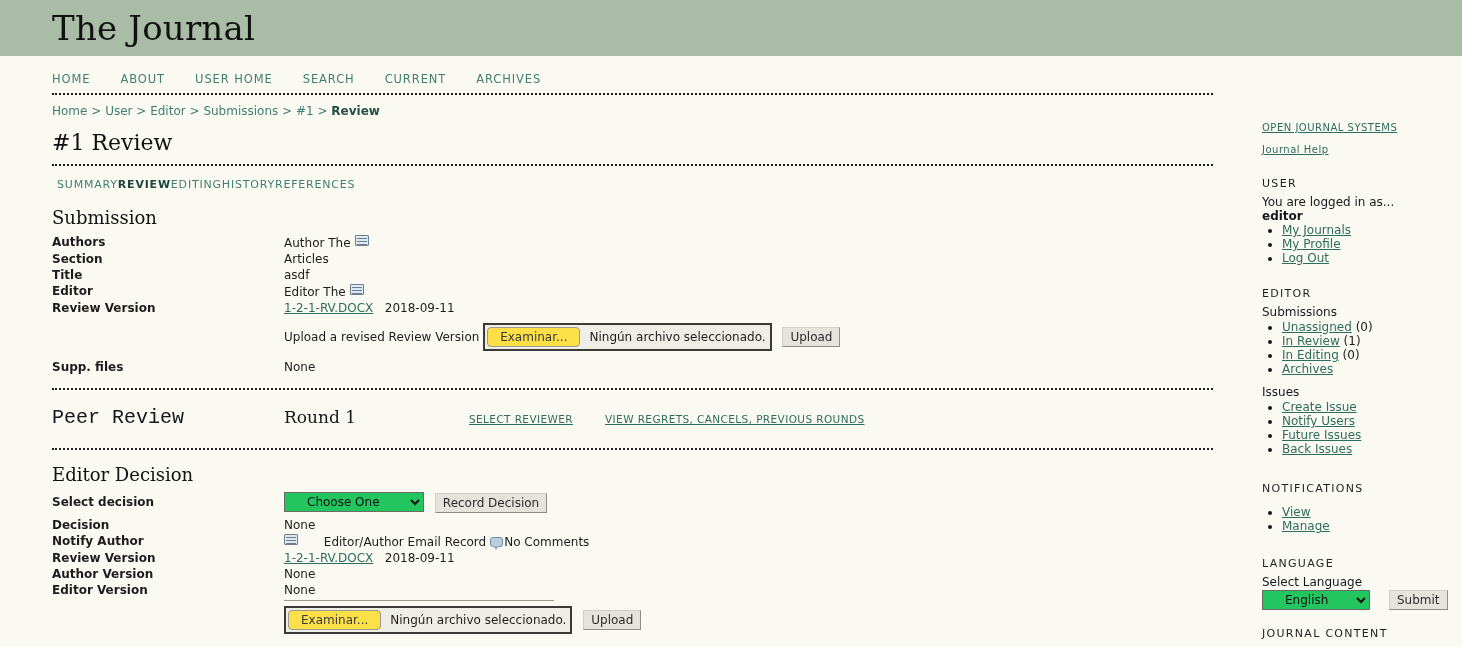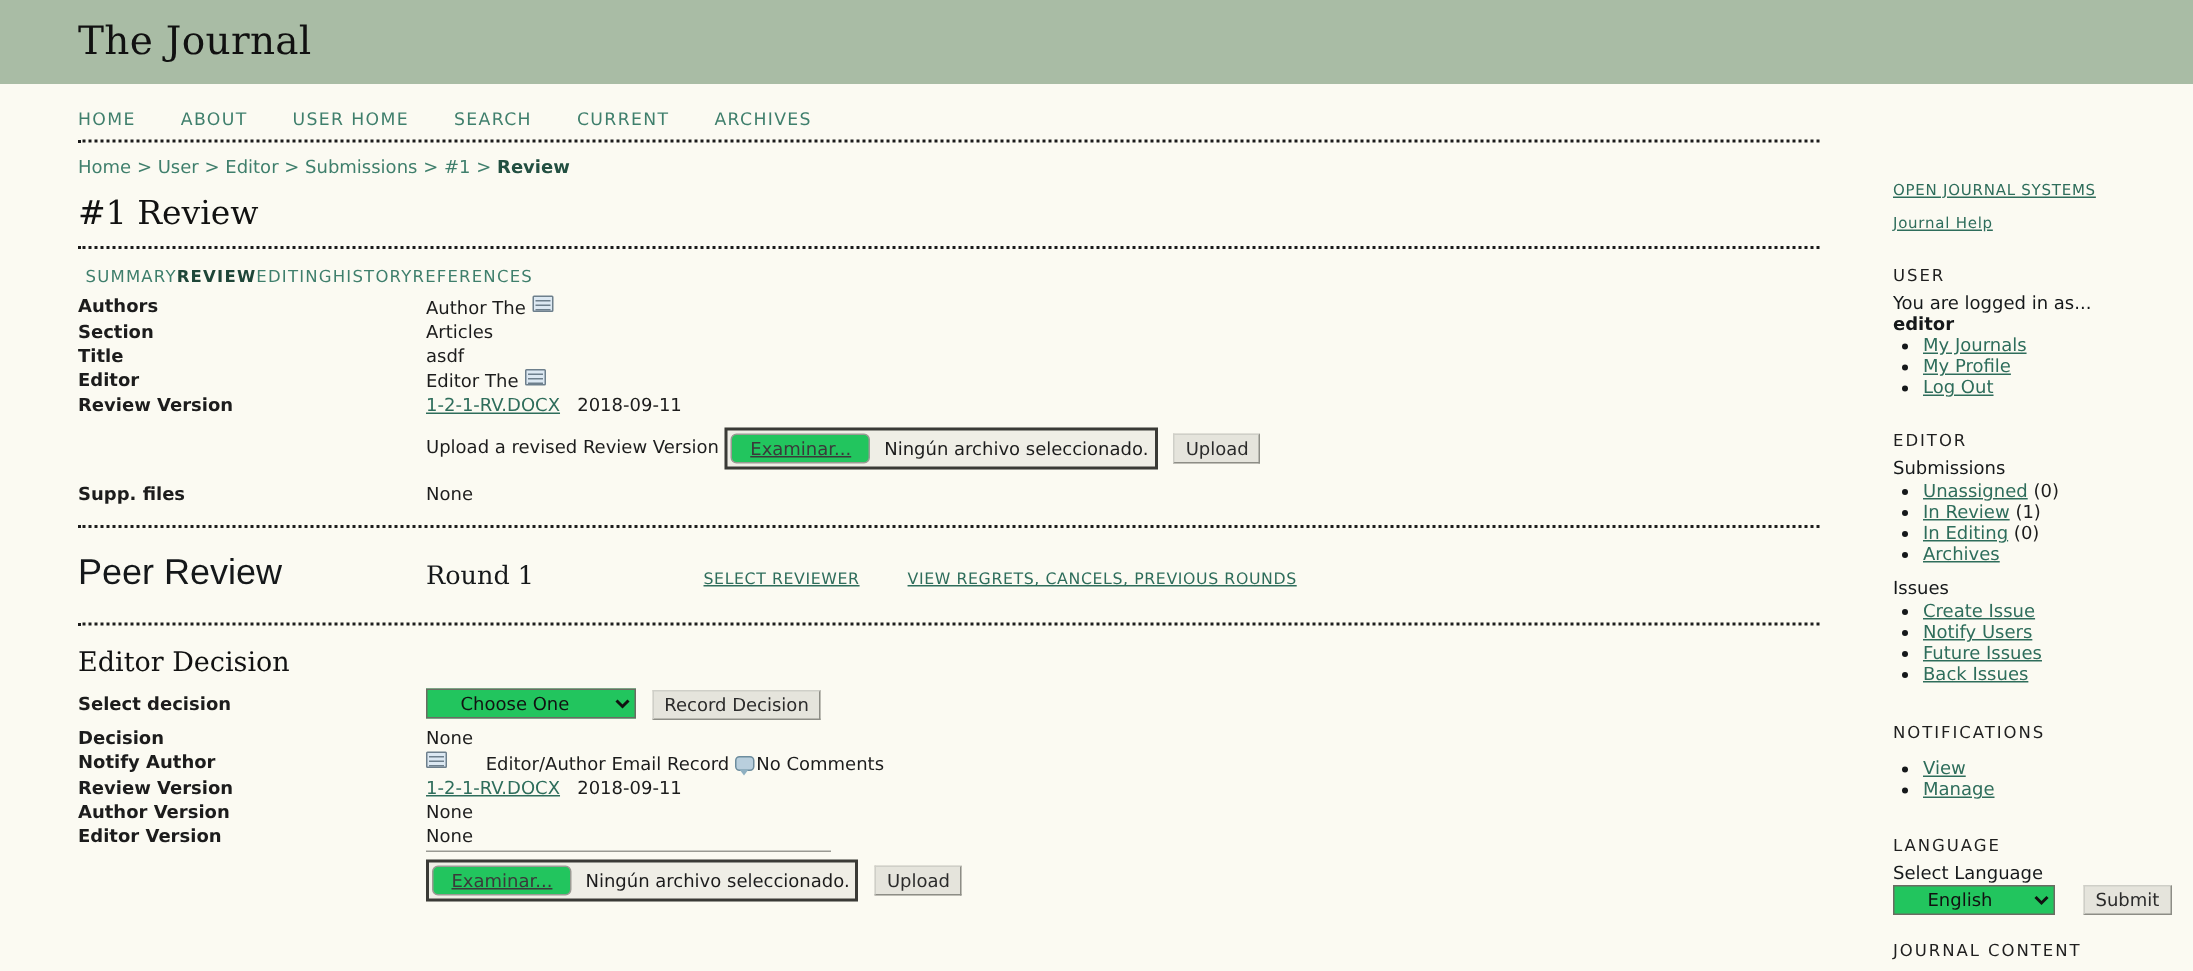--- a/index.html
+++ b/index.html
@@ -16,21 +16,21 @@
 
   
   #header-band {
     width: 100%; height: 56px;
     background: #a9bca5;
     display: flex; align-items: center;
   }
   #journal-title {
     margin-left: 52px;
     font-family: "DejaVu Serif", serif;
-    font-size: 26px;
+    font-size: 34px;
     font-weight: normal;
     color: #111;
     letter-spacing: .2px;
   }
 
   
   #page {
     display: flex;
     align-items: flex-start;
     width: 1462px;
@@ -108,48 +108,47 @@
     border-bottom: 2px dotted #1d1d1d;
     height: 0;
   }
 
   
   #peer-bar {
     margin: 16px 0 0 52px; width: 1161px;
     display: flex; align-items: baseline;
   }
   #peer-bar .pr-title {
-    font-family: Liberation Sans, sans-serif;
-    font-size: 24px; width: 232px;
+    font-family: Liberation Mono, monospace;
+    font-size: 20px; width: 232px;
   }
   #peer-bar .pr-round {
     font-family: "DejaVu Serif", serif;
     font-size: 17px; width: 185px;
   }
   #peer-bar .pr-link {
     font-size: 10.5px; letter-spacing: .4px;
     margin-right: 32px; color: #2e6d5b;
   }
 
   
   .filebox {
     display: inline-flex; align-items: center;
     border: 2px solid #3a3a36;
     background: #efeee6;
     padding: 2px 4px 2px 2px;
     vertical-align: middle;
   }
   .browse-btn {
-    background: #22c55e;
+    background: #fde047;
     border: 1px solid #9a9a93;
     border-radius: 4px;
     padding: 2px 12px;
     font-size: 12px; color: #3a3a3a;
     font-family: "DejaVu Sans", sans-serif;
-    text-decoration: underline;
   }
   .nofile { margin-left: 9px; font-size: 12px; color: #1c1c1c; }
   .btn {
     background: #e5e4dc;
     border: 1px solid #8d8d86;
     border-left-color: #cfcfc8;
     border-top-color: #cfcfc8;
     padding: 2px 7px;
     font-size: 12px; color: #2b2b2b;
     font-family: "DejaVu Sans", sans-serif;
@@ -242,20 +241,21 @@
       <div class="dotrule"></div>
       <ul id="tabs">
           <li><a href="#">SUMMARY</a></li>
           <li class="active"><a href="#">REVIEW</a></li>
           <li><a href="#">EDITING</a></li>
           <li><a href="#">HISTORY</a></li>
           <li><a href="#">REFERENCES</a></li>
         </ul>
     </div>
 
+    <h3 class="sect">Submission</h3>
 
     <table class="detail">
       <tbody>
           <tr>
         <td class="lbl">Authors</td>
         <td class="val">
           <span>Author The</span><span class="mail-icon"></span>
         </td>
       </tr>
       <tr>

